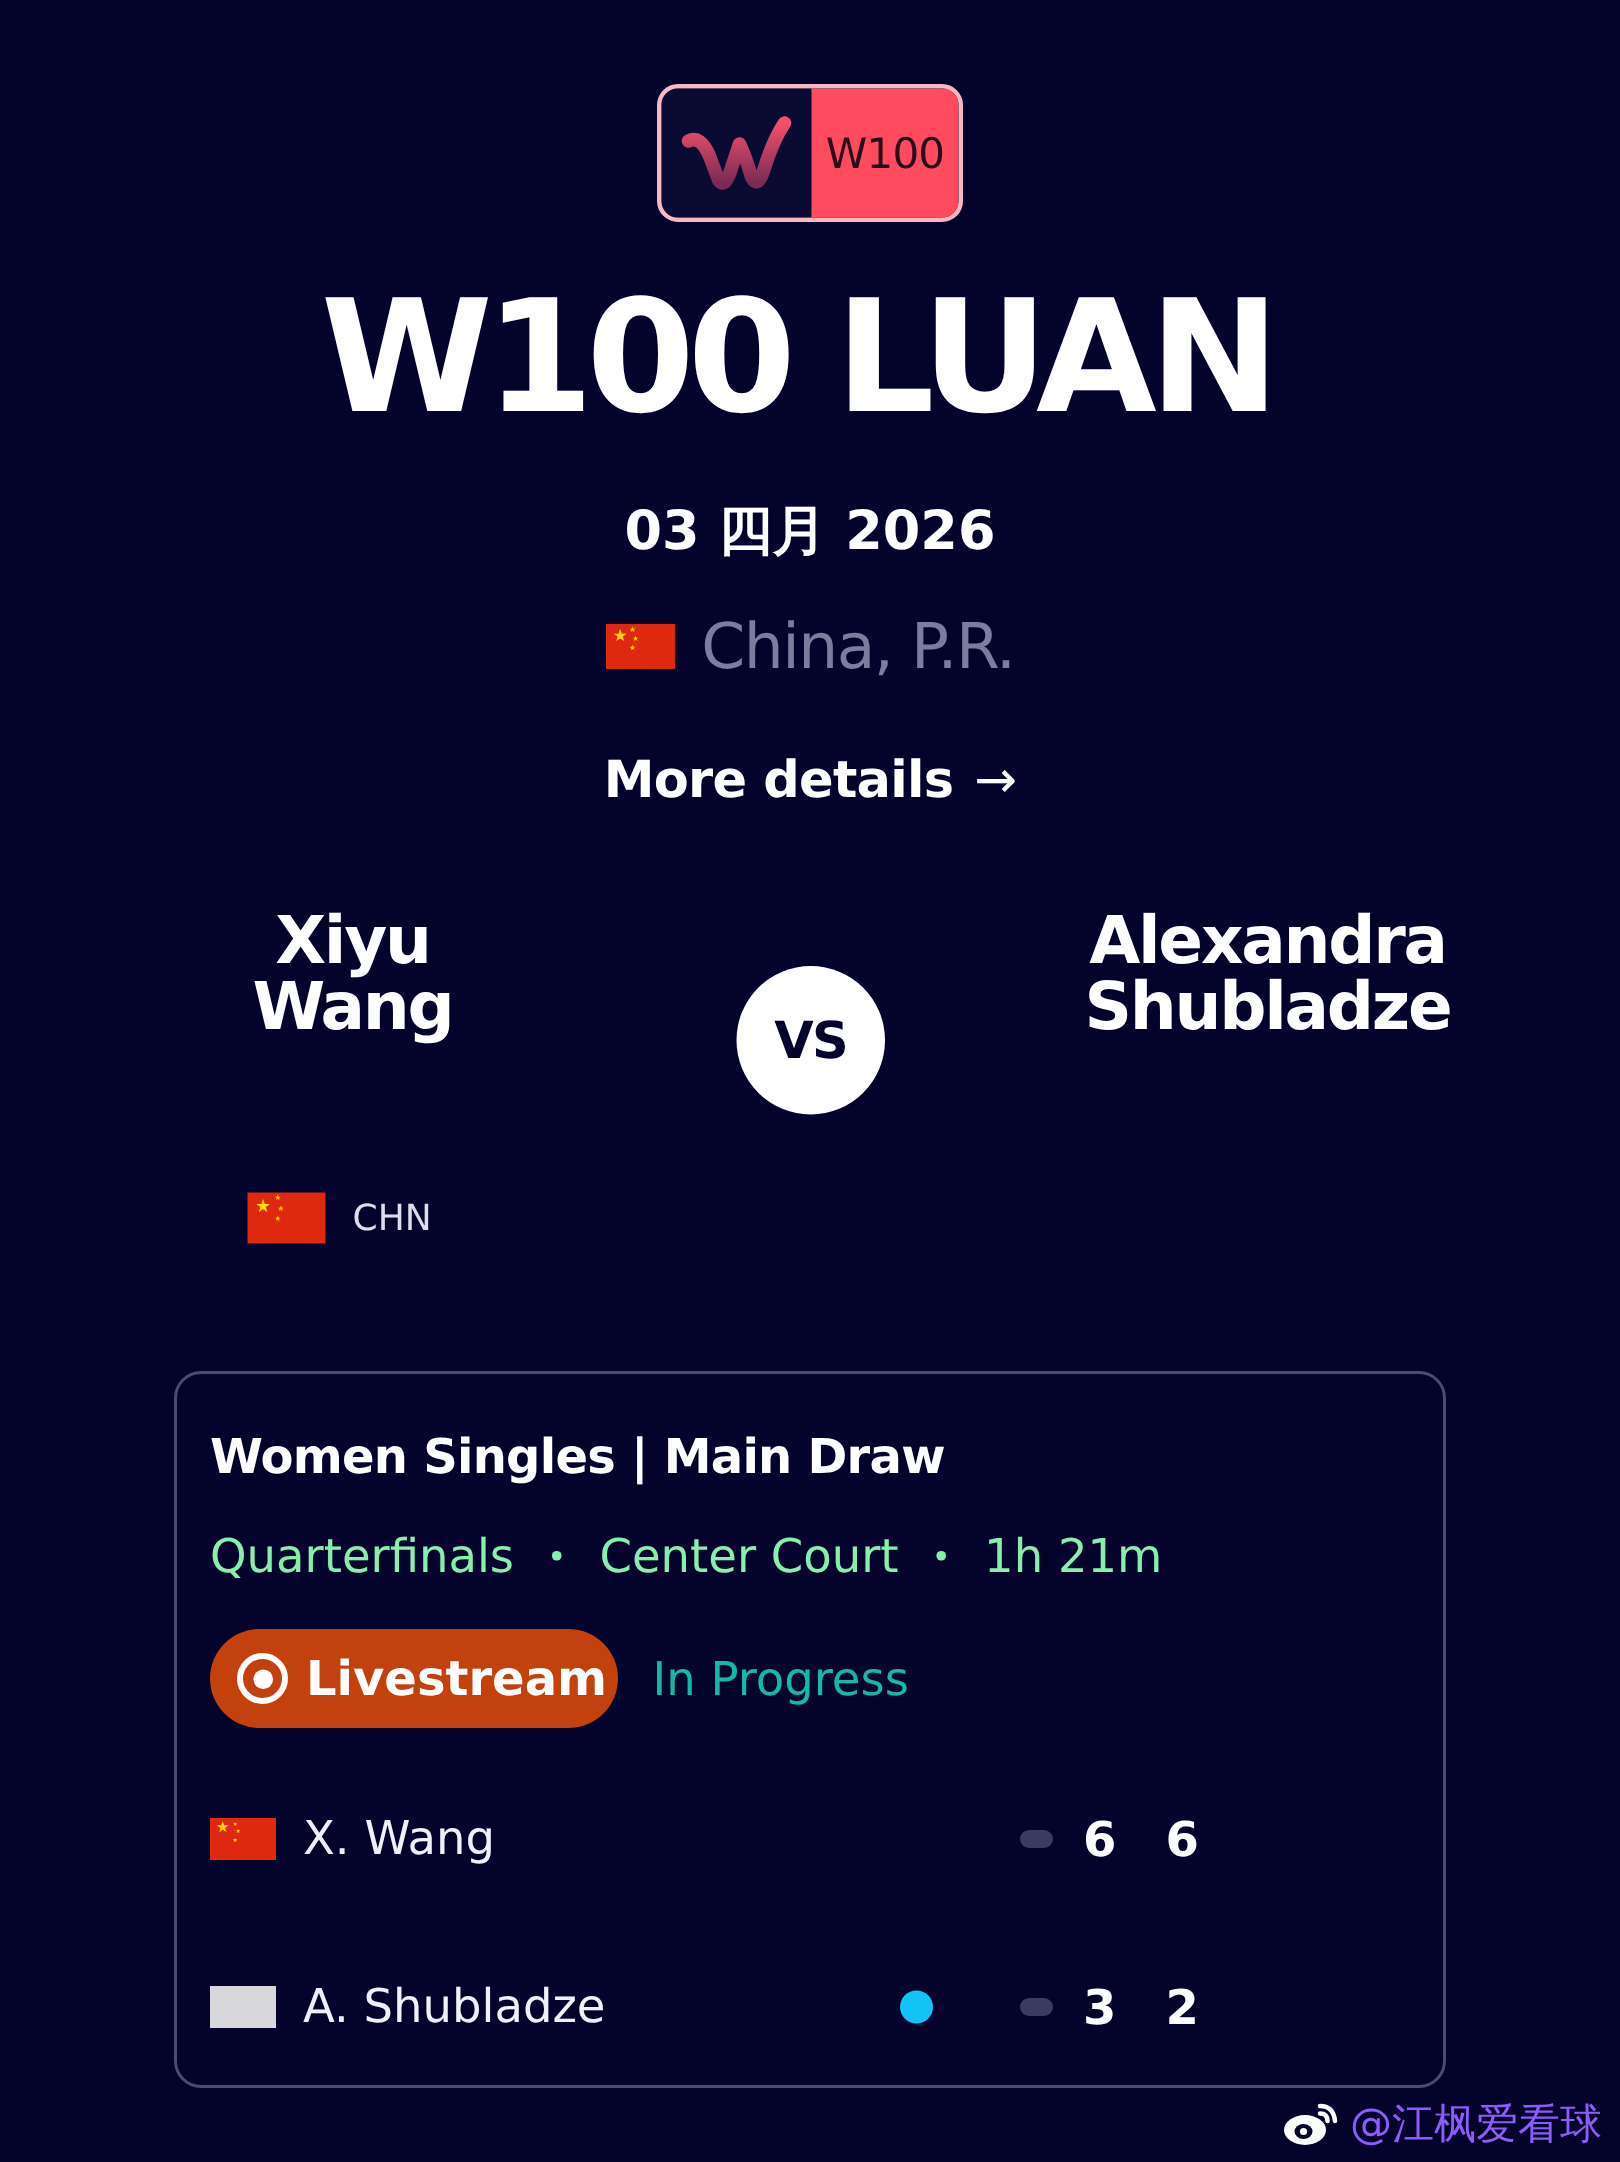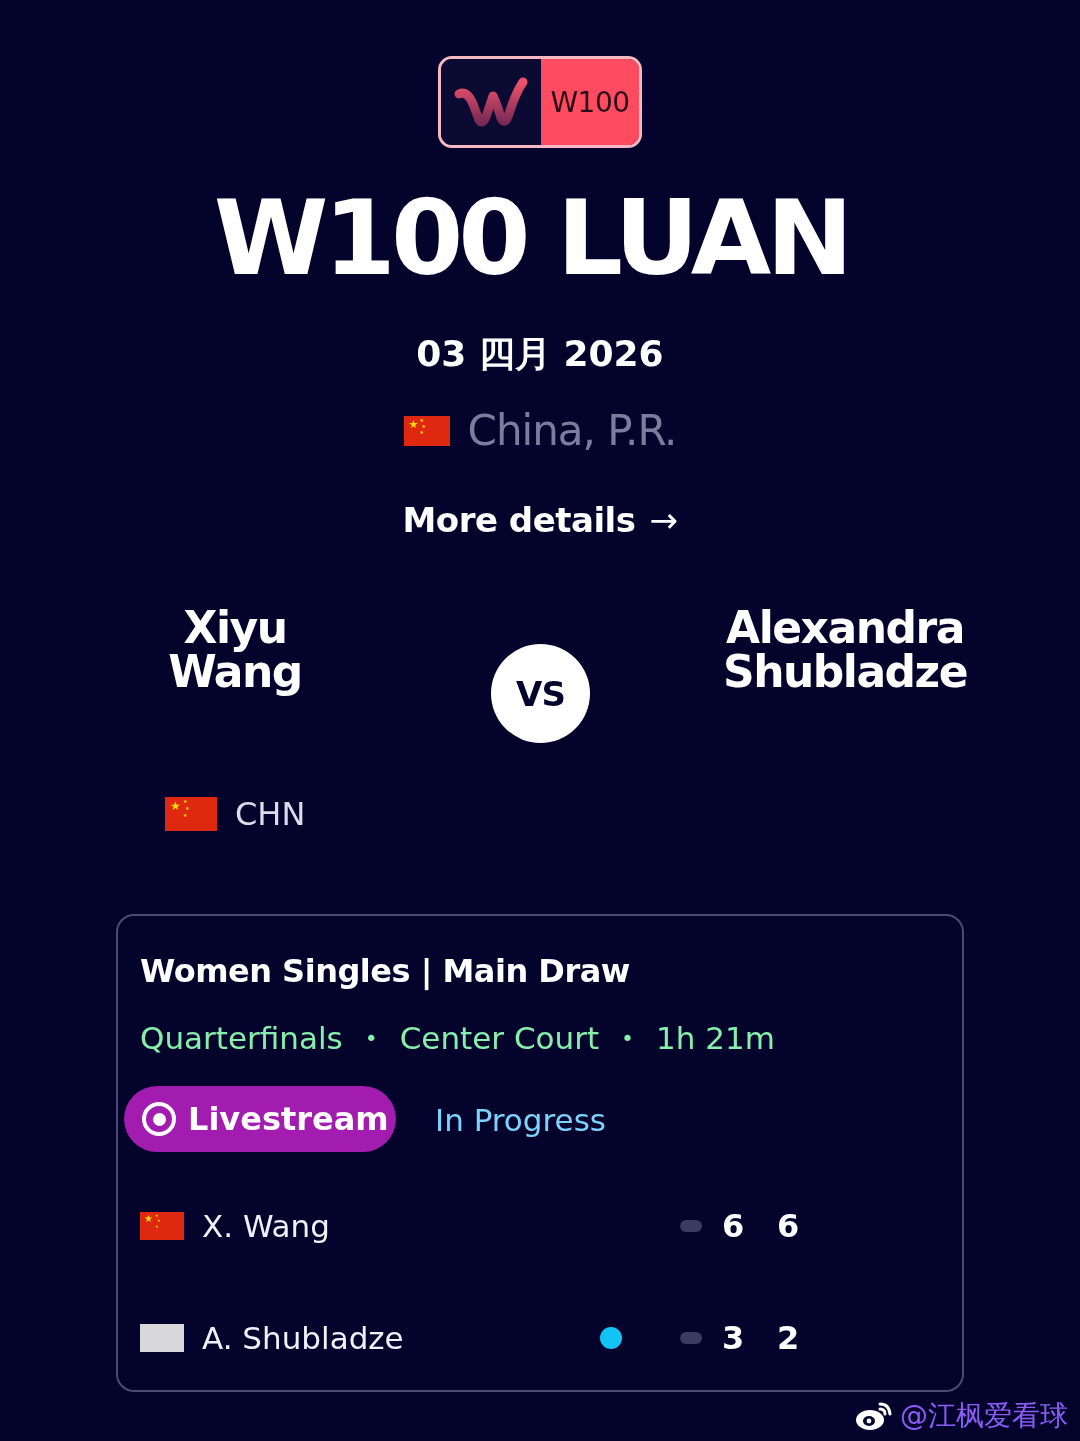--- a/index.html
+++ b/index.html
@@ -33,31 +33,31 @@
 
     .player-left { position: absolute; left: 130px; width: 210px; top: 606px; text-align: center; font-family: "DejaVu Sans", sans-serif;
       font-weight: bold; font-size: 44px; line-height: 44px; letter-spacing: -1.5px; }
     .player-right { position: absolute; left: 700px; width: 290px; top: 606px; text-align: center; font-family: "DejaVu Sans", sans-serif;
       font-weight: bold; font-size: 44px; line-height: 44px; letter-spacing: -1.5px; }
 
     .vs { position: absolute; left: 491px; top: 644px; width: 99px; height: 99px; border-radius: 50%; background: #fff; color: #03032b;
       display: flex; align-items: center; justify-content: center; font-family: "DejaVu Sans", sans-serif; font-size: 34px; font-weight: 600; letter-spacing: -1px; }
 
     .country-left { position: absolute; left: 165px; top: 795px; display: flex; align-items: center; gap: 18px; }
-    .country-left span.code { font-size: 32px; color: #dcdcea; font-family: "DejaVu Sans", sans-serif; }
+    .country-left span.code { font-size: 24px; color: #dcdcea; font-family: "DejaVu Sans", sans-serif; }
 
     .card { position: absolute; left: 116px; top: 914px; width: 848px; height: 478px; border: 2px solid #4a4b72; border-radius: 18px; }
     .card-title { position: absolute; left: 22px; top: 36px; font-family: "DejaVu Sans", sans-serif; font-weight: bold; font-size: 32px; letter-spacing: -0.5px; }
     .card-meta { position: absolute; left: 22px; top: 104px; font-family: "DejaVu Sans", sans-serif; font-size: 31px; color: #86efac; display: flex; align-items: center; }
     .card-meta .dot { margin: 0 22px; font-size: 22px; }
-    .live-btn { position: absolute; left: 6px; top: 170px; height: 66px; width: 272px; border-radius: 33px; background: #a21caf;
+    .live-btn { position: absolute; left: 22px; top: 170px; height: 66px; width: 272px; border-radius: 33px; background: #c2410c;
       display: flex; align-items: center; padding-left: 18px; gap: 12px; font-family: "DejaVu Sans", sans-serif; font-weight: bold; font-size: 32px; }
     .live-icon { width: 34px; height: 34px; border-radius: 50%; border: 4px solid #fff; display: flex; align-items: center; justify-content: center; }
     .live-icon::after { content: ""; width: 13px; height: 13px; border-radius: 50%; background: #fff; }
-    .status { position: absolute; left: 317px; top: 186px; font-family: "DejaVu Sans", sans-serif; font-size: 31px; color: #7dd3fc; }
+    .status { position: absolute; left: 317px; top: 186px; font-family: "DejaVu Sans", sans-serif; font-size: 31px; color: #14b8a6; }
 
     .row { position: absolute; left: 22px; width: 800px; height: 40px; display: flex; align-items: center; }
     .row .name { margin-left: 18px; font-family: "DejaVu Sans", sans-serif; font-size: 31px; color: #f0f0f8; }
     .row .serve { position: absolute; left: 460px; width: 22px; height: 22px; border-radius: 50%; background: #12c4f5; }
     .row .dash { position: absolute; left: 540px; width: 22px; height: 12px; border-radius: 6px; background: #3a3b63; }
     .row .s1 { position: absolute; left: 582px; font-family: "DejaVu Sans", sans-serif; font-weight: bold; font-size: 32px; }
     .row .s2 { position: absolute; left: 637px; font-family: "DejaVu Sans", sans-serif; font-weight: bold; font-size: 32px; }
     .flag-blank { width: 44px; height: 28px; background: #d8d8dc; display: inline-block; }
 
     .watermark { position: absolute; right: 12px; top: 1397px; display: flex; align-items: center; gap: 6px; font-size: 28px; color: #8b5cf6;

